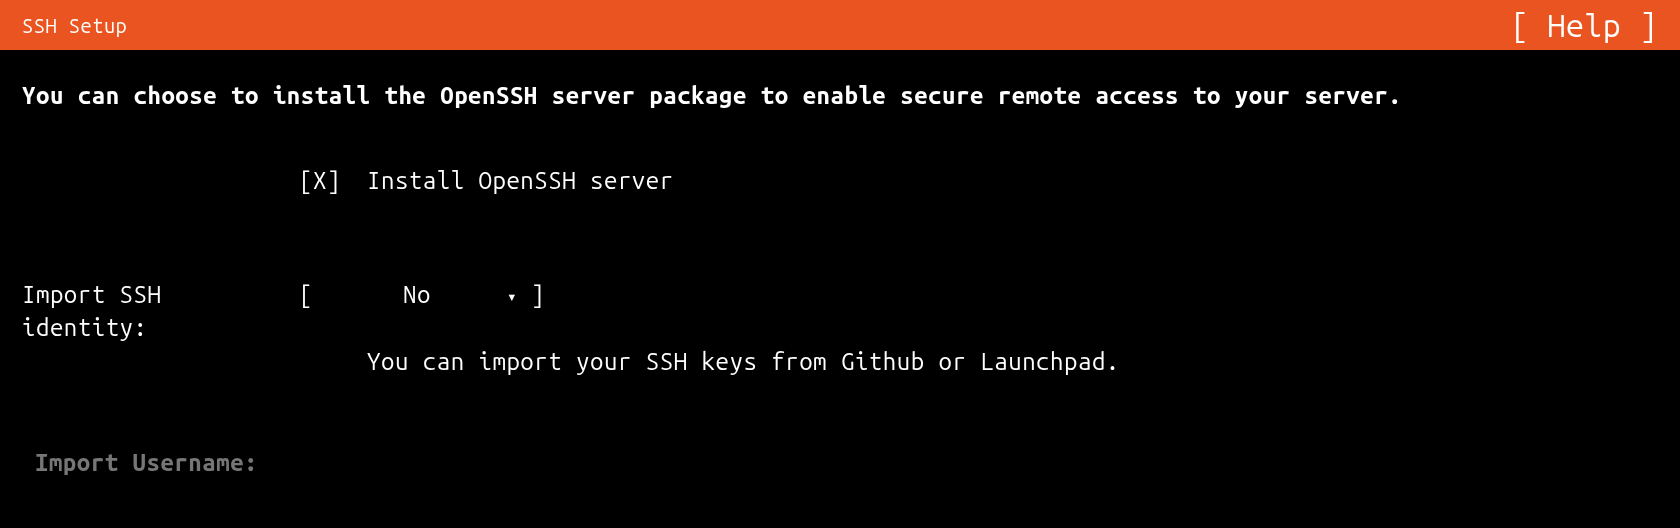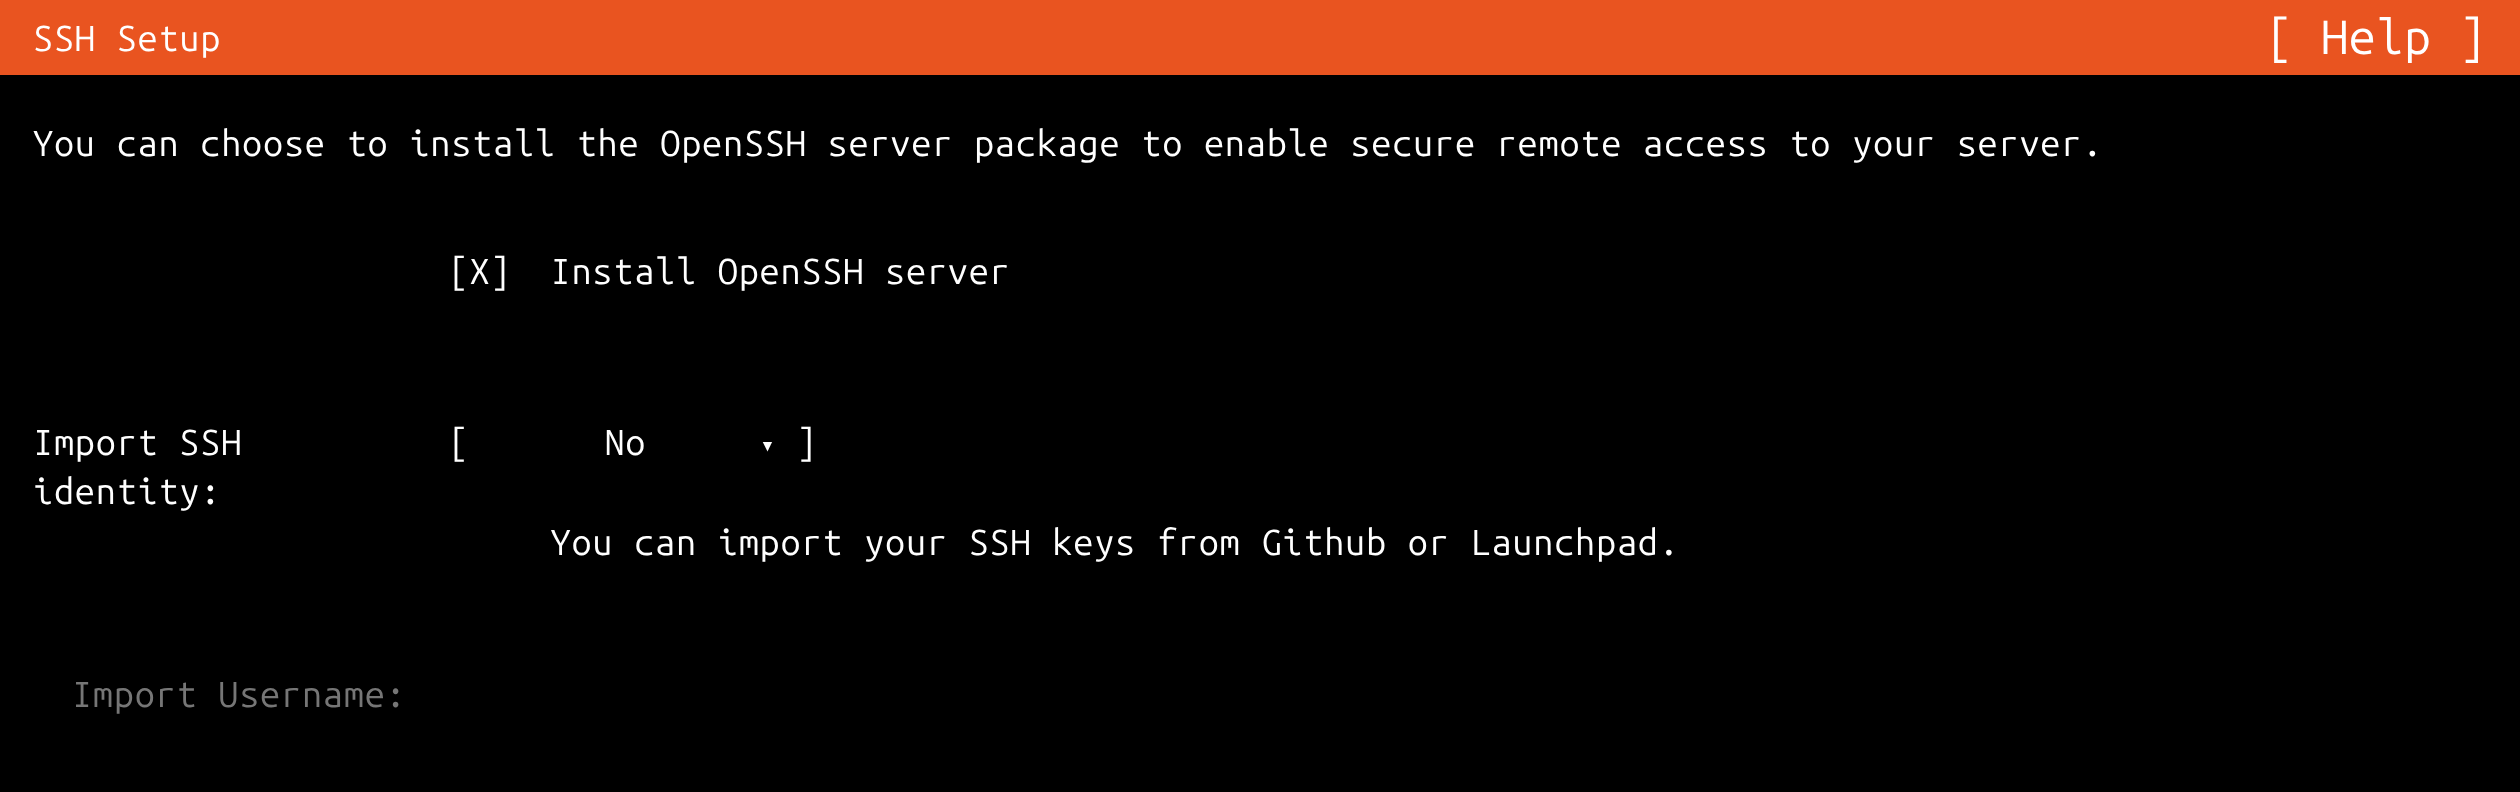--- a/index.html
+++ b/index.html
@@ -21,31 +21,32 @@
     .header {
       background: #e95420;
       color: #ffffff;
       height: 50px;
       display: flex;
       align-items: center;
       justify-content: space-between;
       padding: 0 22px;
     }
     .header-title {
-      font-size: 24px;
+      font-size: 20px;
     }
     .help-button {
       font-size: 32px;
       white-space: pre;
     }
     .content {
       padding: 32px 22px 0 22px;
     }
     .intro {
       margin-bottom: 55px;
+      font-weight: bold;
     }
     .row {
       display: flex;
       margin-bottom: 0;
       line-height: 1.4;
     }
     .label-col {
       width: 277px;
       flex-shrink: 0;
       text-align: left;
@@ -111,17 +112,17 @@
     <div class="dropdown"><span>[ </span><span class="select-value">No</span><span class="triangle">▾</span><span> ]</span></div>
   </div>
 
   <div class="row import-help-row">
     <div class="label-col"></div>
     <div class="checkbox-col"></div>
     <div class="text-col">You can import your SSH keys from Github or Launchpad.</div>
   </div>
 
   <div class="row username-row disabled">
-    <div class="label-col" style="text-align:right; padding-right:28px;">Import Username:</div>
+    <div class="label-col" style="text-align:center; padding-right:28px;font-weight:bold;">Import Username:</div>
     <div class="text-col"></div>
   </div>
 
 </div>
 
 </body></html>

